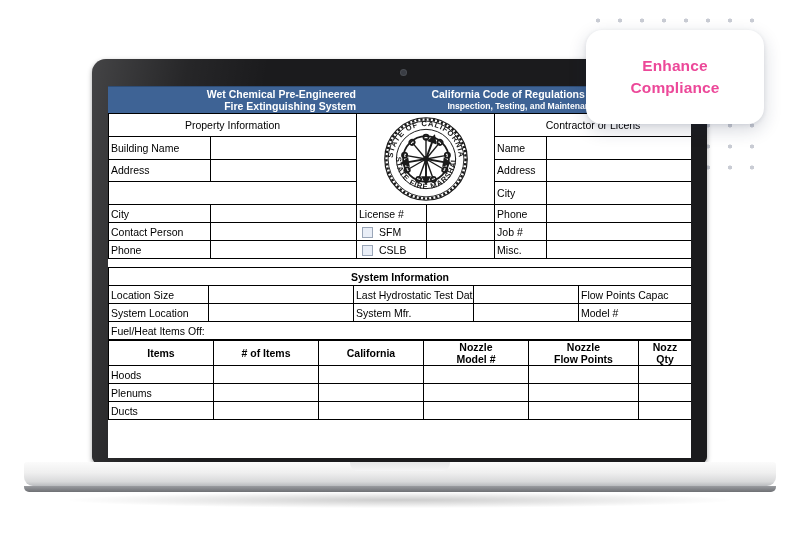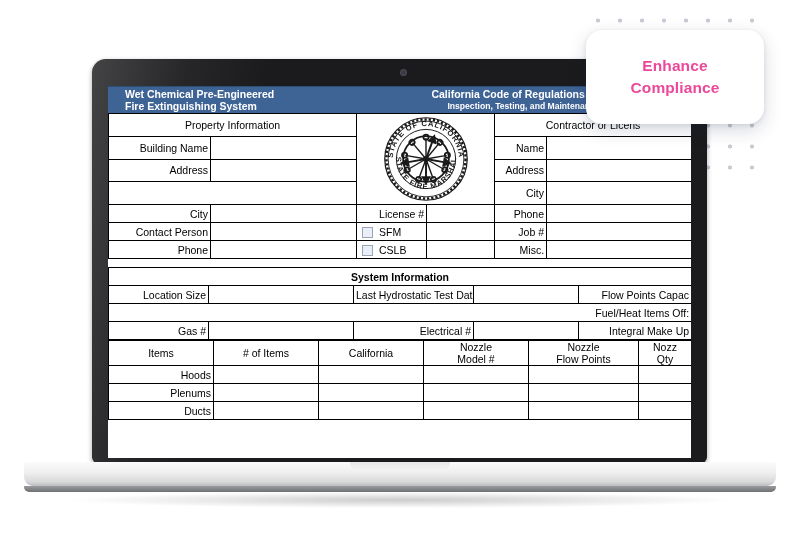--- a/index.html
+++ b/index.html
@@ -86,38 +86,38 @@
   }
 
   
   .doc{ position:relative; width:583px; height:372px; background:#fff; padding:0; }
 
   .hdrbar{
     display:flex; background:#3e6395; color:#fff;
     height:27px; align-items:center;
     border-top:1px solid #2e4d76;
   }
-  .hdr-l{ width:248px; text-align:left; font-size:10.5px; font-weight:bold; line-height:12px;padding-left:17px; }
+  .hdr-l{ width:248px; text-align:right; font-size:10.5px; font-weight:bold; line-height:12px; }
   .hdr-r{ flex:1; text-align:center; font-size:10.5px; font-weight:bold; line-height:12px; }
   .hdr-r .sub{ font-size:8.6px; }
 
   table.f{ border-collapse:collapse; table-layout:fixed; width:100%; }
   table.f td{
     border:1px solid #000; font-size:10.5px; color:#000;
     height:18px; padding:0 2px; vertical-align:middle;
     background:#fff; white-space:nowrap; overflow:hidden;
   }
-  td.lbl{ background:#fff;text-align:right; }
+  td.lbl{ background:#fff; }
   td.fill{ background:#eef3fb; }
   td.sect{
     background:#4c7cb0; color:#fff; font-weight:bold; text-align:center;
     font-size:11px; height:19px; border:1px solid #2e4d76;
   }
   td.colhdr{
-    background:#a9c0da; color:#1a1a1a; text-align:center; font-weight:normal;
+    background:#a9c0da; color:#1a1a1a; text-align:center; font-weight:bold;
     font-size:10.5px; height:30px; line-height:12px; white-space:normal;
   }
   td.title{ text-align:center; font-weight:normal; font-size:11.5px; height:34px; }
 
   .gap{ height:8px; background:#fff; }
 
   .cbx{
     display:inline-block; width:11px; height:11px;
     border:1px solid #9aa6b8; background:#e9eef7;
     vertical-align:-2px; margin:0 6px 0 3px;
@@ -314,32 +314,32 @@
         </tr>
 
         <tr>
           <td class="lbl">Location Size</td>
           <td class="fill"></td>
           <td class="lbl">Last Hydrostatic Test Date</td>
           <td class="fill"></td>
           <td class="lbl">Flow Points Capac</td>
         </tr>
 
+        <tr>
+          <td class="lbl">System Location</td>
+          <td class="fill"></td>
+          <td class="lbl">System Mfr.</td>
+          <td class="fill"></td>
+          <td class="lbl">Model #</td>
+        </tr>
 
         <tr>
           <td class="lbl" colspan="5">Fuel/Heat Items Off:</td>
         </tr>
 
-        <tr>
-          <td class="lbl">Gas #</td>
-          <td class="fill"></td>
-          <td class="lbl">Electrical #</td>
-          <td class="fill"></td>
-          <td class="lbl">Integral Make Up</td>
-        </tr>
       </tbody>
         </table>
 
       <table class="f">
         <colgroup>
           <col style="width:105px">
             <col style="width:105px">
             <col style="width:105px">
           <col style="width:105px">
             <col style="width:110px">

